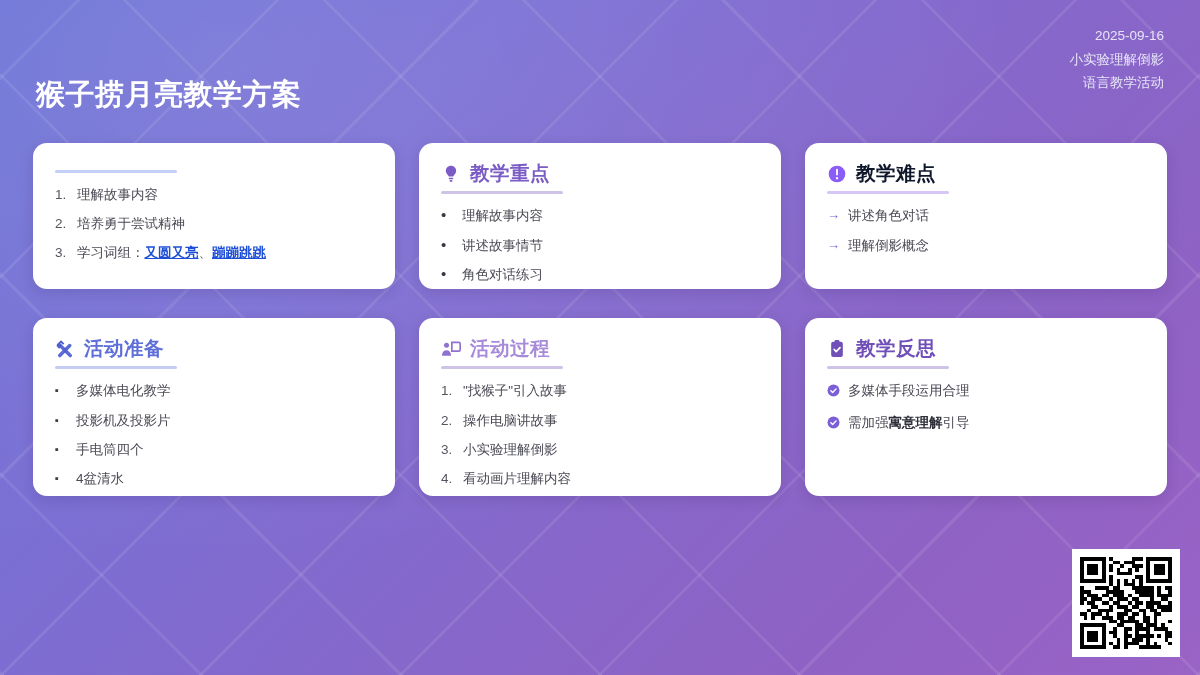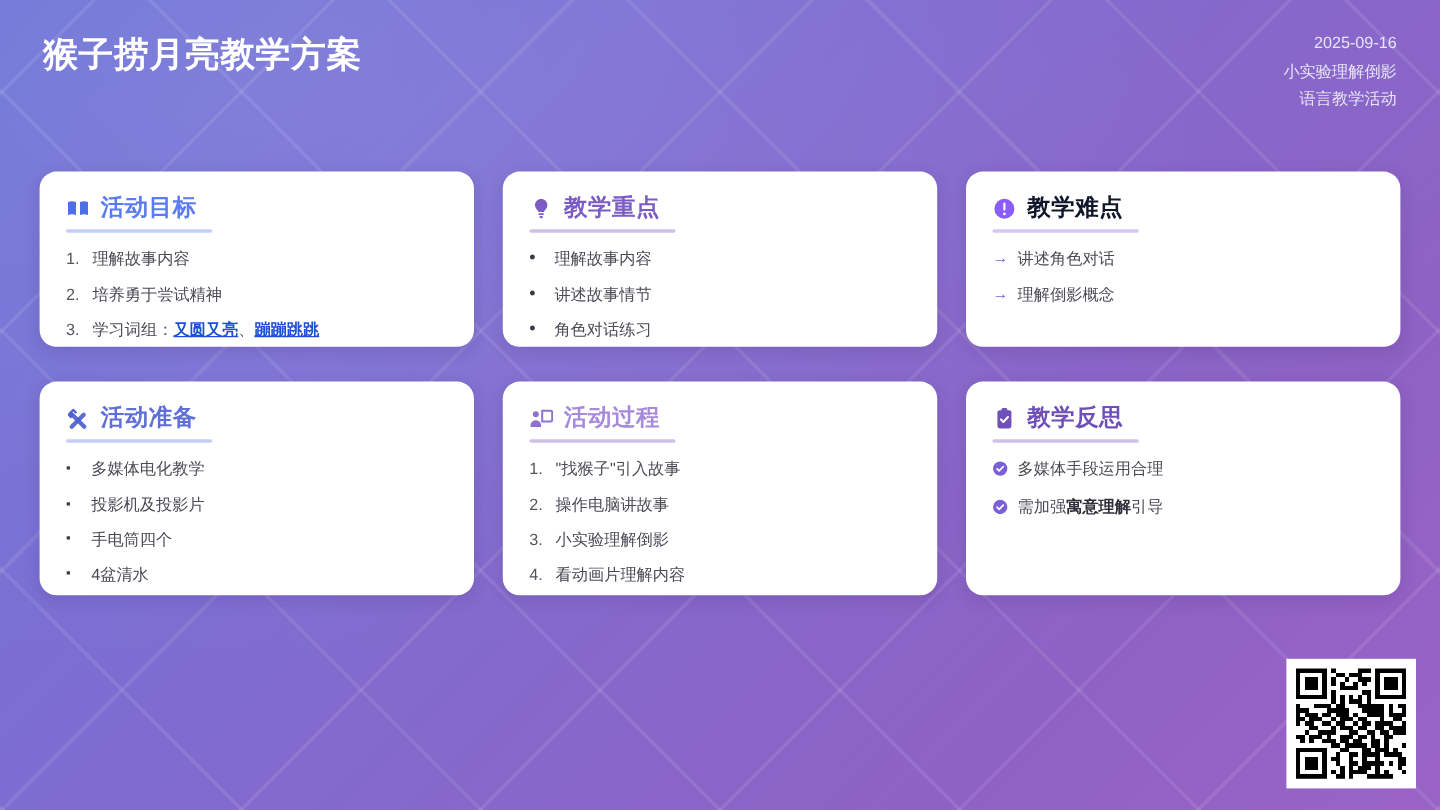--- a/index.html
+++ b/index.html
@@ -23,21 +23,21 @@
     pointer-events:none;
   }
 
   
   .header{
     position:absolute; left:0; top:0; width:1200px; height:128px;
     padding:28px 40px 0 36px;
   }
   .header-title{
     font-size:29px; font-weight:bold; color:#ffffff;
-    letter-spacing:.5px; line-height:1.25;
+    letter-spacing:.5px; line-height:1.25;margin-top:48px;
   }
   .header-subtitle{
     font-size:21px; color:#ecebfb; margin-top:8px; letter-spacing:.5px;
   }
   .header-meta{
     position:absolute; right:36px; top:24px; text-align:right;
     color:#e7e4f8; font-size:13.5px; line-height:1.75;
   }
   .header-meta div{ white-space:nowrap; }
 
@@ -102,27 +102,20 @@
   <div class="header-title">猴子捞月亮教学方案</div>
   <div class="header-meta">
     <div>2025-09-16</div>
     <div>小实验理解倒影</div>
     <div>语言教学活动</div>
   </div>
 </div>
 
 <div class="grid" id="cards-grid">
     <div class="card">
-      <div class="card-head">
-        <span class="card-icon"><svg width="20" height="20" viewBox="0 0 24 24" fill="#4d6fe8">
-            <path d="M2 5.2c2.6-.9 5.4-.9 8 .1v13c-2.6-1-5.4-1-8-.1V5.2z"></path>
-            <path d="M22 5.2c-2.6-.9-5.4-.9-8 .1v13c2.6-1 5.4-1 8-.1V5.2z"></path>
-          </svg></span>
-        <span class="card-title" style="color: rgb(91, 124, 240);">活动目标</span>
-      </div>
       <div class="title-rule" style="background: rgb(195, 208, 248);"></div>
       <div class="items">
         <div class="item">
           <span class="marker m-num" style="color: rgb(85, 85, 95);">1.</span>
           <span class="item-text">理解故事内容</span>
         </div>
         <div class="item">
           <span class="marker m-num" style="color: rgb(85, 85, 95);">2.</span>
           <span class="item-text">培养勇于尝试精神</span>
         </div>

